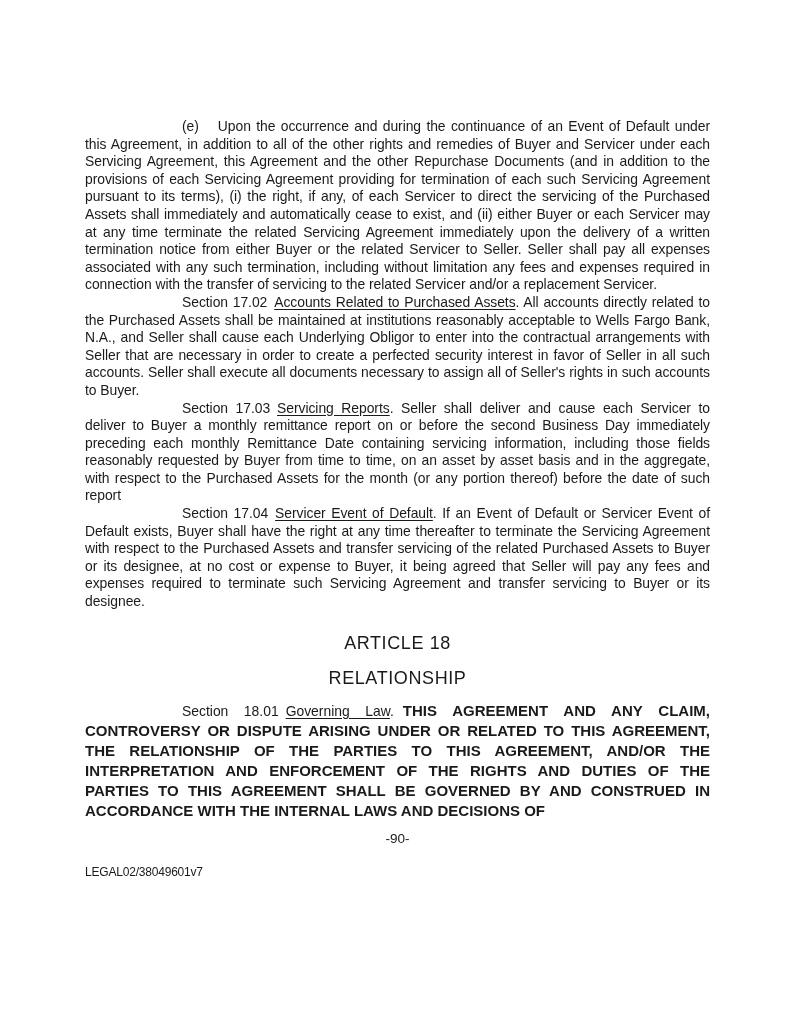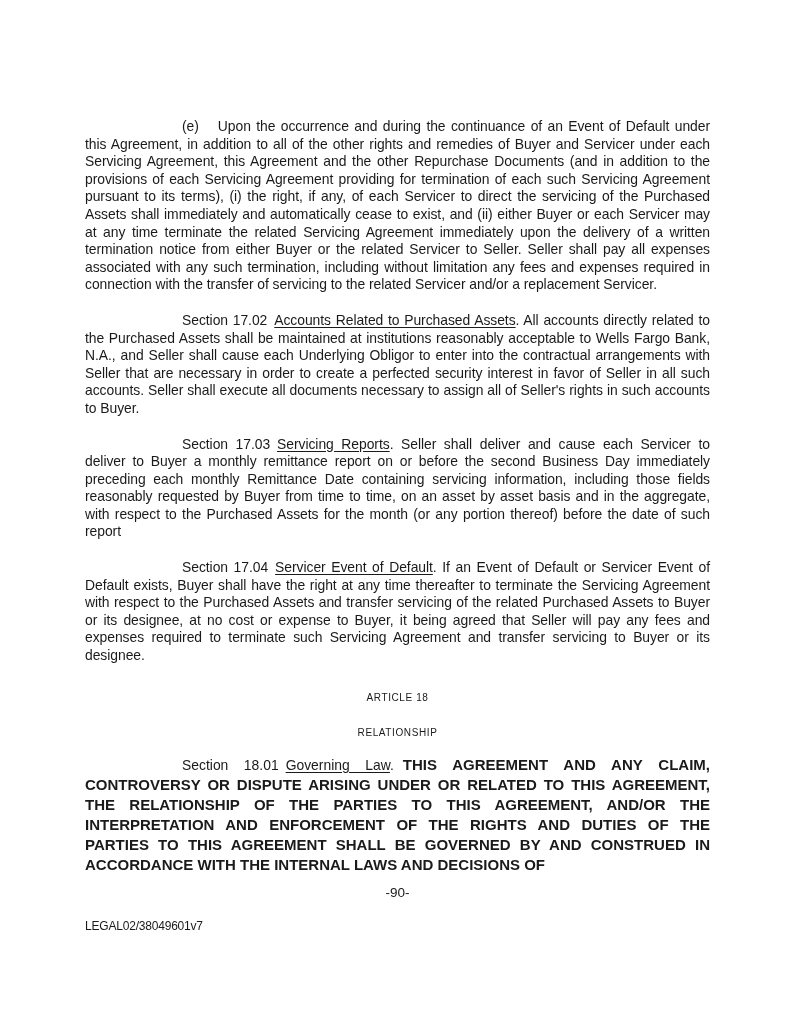--- a/index.html
+++ b/index.html
@@ -16,35 +16,35 @@
     padding: 118px 81px 0 85px;
     overflow: hidden;
   }
   .para {
     font-size: 13.9px;
     line-height: 17.6px;
     letter-spacing: -0.05px;
     text-align: justify;
     text-indent: 97px;
   }
-  .para + .para { margin-top: 18px; }
+  .para + .para { }
   .tab-space { display: inline-block; width: 19px; }
   .gap { display: inline-block; width: 7px; }
   .u { text-decoration: underline; text-underline-offset: 2px; }
   .sec1801 {
     margin-top: 13px;
     font-size: 13.9px;
     line-height: 19px;
     text-align: justify;
     text-indent: 97px;
   }
   .sec1801 .caps-body { font-size: 15px; font-weight: bold; }
   .center-head {
     text-align: center;
-    font-size: 10px;
+    font-size: 18px;
     line-height: 17.6px;
     letter-spacing: 0.6px;
   }
   .article-head { margin-top: 24px; }
   .article-sub  { margin-top: 18px; }
   .page-number {
     margin-top: 11px;
     text-align: center;
     font-size: 13.5px;
     line-height: 14px;

